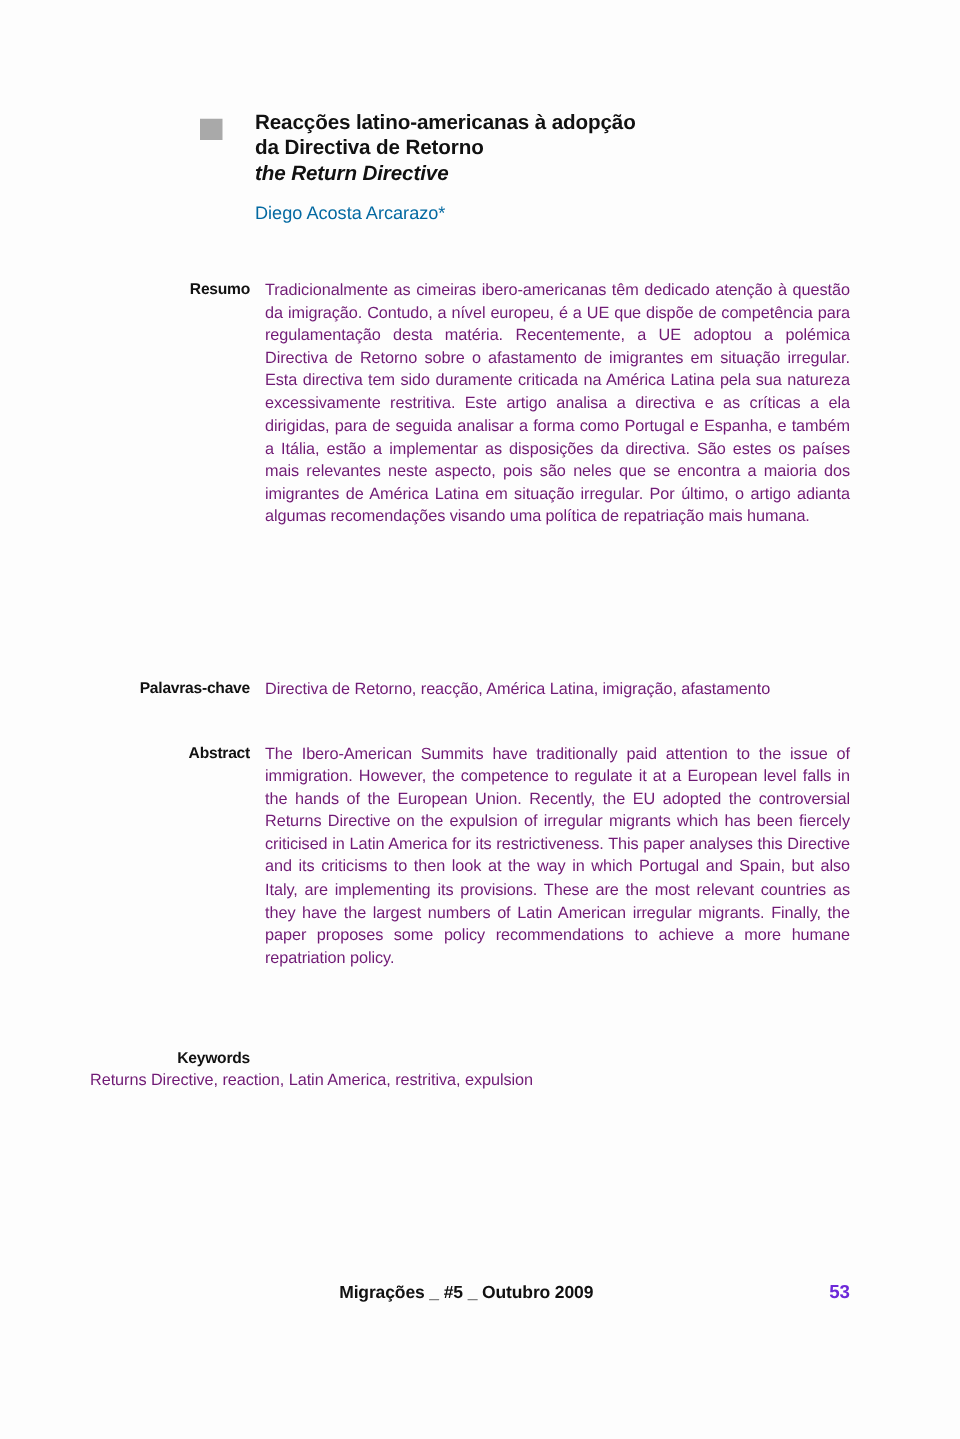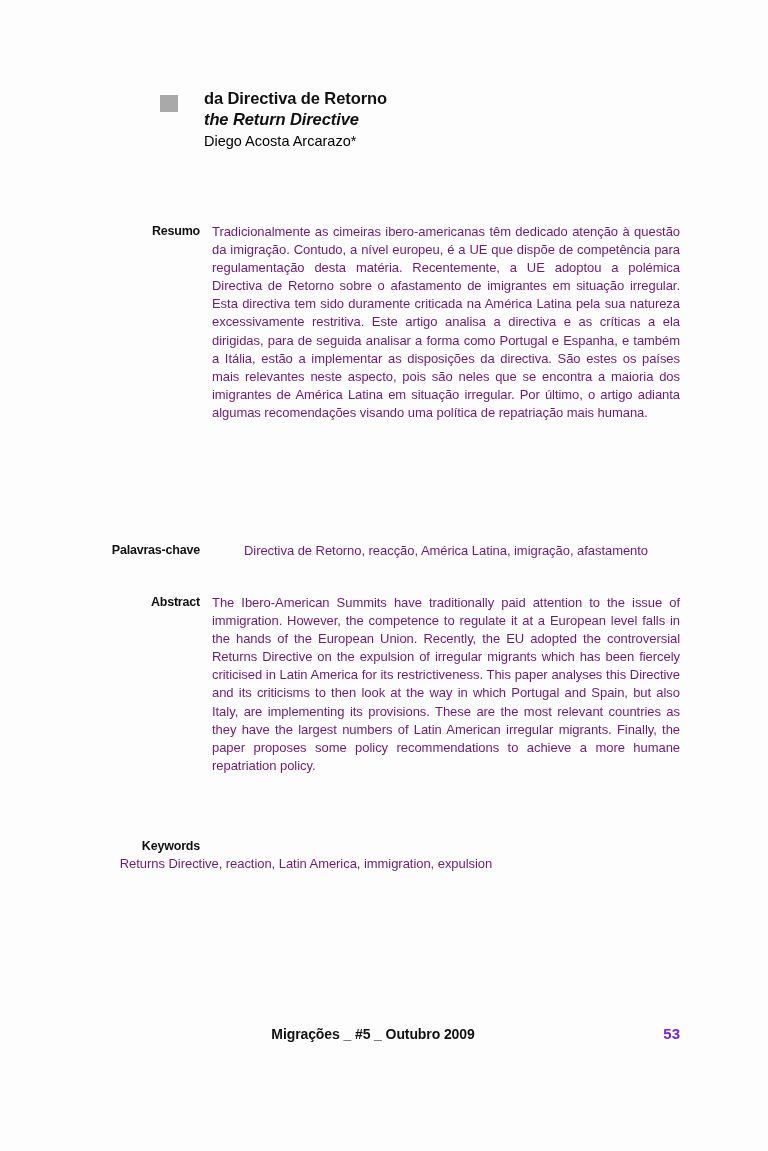--- a/index.html
+++ b/index.html
@@ -52,22 +52,22 @@
     font-size: 16.5px;
     font-weight: bold;
     font-style: italic;
     line-height: 20px;
     letter-spacing: -0.1px;
     color: #111111;
     margin-top: 1px;
   }
   .author {
     font-size: 14.5px;
-    color: #000000;
-    margin-top: 4px;
+    color: #0369a1;
+    margin-top: 14px;
     letter-spacing: 0px;
   }
 
   
   .row {
     position: absolute;
     left: 60px;
     width: 620px;
     display: flex;
   }
@@ -84,21 +84,21 @@
   .row-body {
     width: 468px;
     margin-left: 12px;
     font-size: 13px;
     line-height: 18.1px;
     color: #701a75;
     text-align: justify;
     letter-spacing: -0.05px;
   }
   .row-body.nojust {
-    text-align: center;
+    text-align: left;
   }
 
   #row-resumo { top: 223px; }
   #row-palavras { top: 542px; }
   #row-abstract { top: 594px; }
   #row-keywords { top: 838px; flex-direction: column; }
 
   
   .footnote {
     position: absolute;
@@ -140,20 +140,21 @@
   }
 </style>
 </head>
 <body>
 
 <div class="page">
 
   <div class="title-block">
     <div class="title-marker"></div>
     <div class="title-text">
+      <div class="title-pt">Reacções latino-americanas à adopção</div>
       <div class="title-pt">da Directiva de Retorno</div>
       <div class="title-en">the Return Directive</div>
       <div class="author">Diego Acosta Arcarazo*</div>
     </div>
   </div>
 
   <div class="row" id="row-resumo">
     <div class="row-label">Resumo</div>
     <div class="row-body">Tradicionalmente as cimeiras ibero-americanas têm dedicado atenção à questão da imigração. Contudo, a nível europeu, é a UE que dispõe de competência para regulamentação desta matéria. Recentemente, a UE adoptou a polémica Directiva de Retorno sobre o afastamento de imigrantes em situação irregular. Esta directiva tem sido duramente criticada na América Latina pela sua natureza excessivamente restritiva. Este artigo analisa a directiva e as críticas a ela dirigidas, para de seguida analisar a forma como Portugal e Espanha, e também a Itália, estão a implementar as disposições da directiva. São estes os países mais relevantes neste aspecto, pois são neles que se encontra a maioria dos imigrantes de América Latina em situação irregular. Por último, o artigo adianta algumas recomendações visando uma política de repatriação mais humana.</div>
   </div>
@@ -163,21 +164,21 @@
     <div class="row-body nojust">Directiva de Retorno, reacção, América Latina, imigração, afastamento</div>
   </div>
 
   <div class="row" id="row-abstract">
     <div class="row-label">Abstract</div>
     <div class="row-body">The Ibero-American Summits have traditionally paid attention to the issue of immigration.  However, the competence to regulate it at a European level falls in the hands of the European Union.  Recently, the EU adopted the controversial Returns Directive on the expulsion of irregular migrants which has been fiercely criticised in Latin America for its restrictiveness. This paper analyses this Directive and its criticisms to then look at the way in which Portugal and Spain, but also Italy, are implementing its provisions.  These are the most relevant countries as they have the largest numbers of Latin American irregular migrants. Finally, the paper proposes some policy recommendations to achieve a more humane repatriation policy.</div>
   </div>
 
   <div class="row" id="row-keywords">
     <div class="row-label">Keywords</div>
-    <div class="row-body nojust">Returns Directive, reaction, Latin America, immigration, expulsion</div>
+    <div class="row-body nojust">Returns Directive, reaction, Latin America, restritiva, expulsion</div>
   </div>
 
 
   <div class="footer">
     <div class="footer-title">Migrações _ #5 _ Outubro 2009</div>
     <div class="footer-page">53</div>
   </div>
 
 </div>
 

